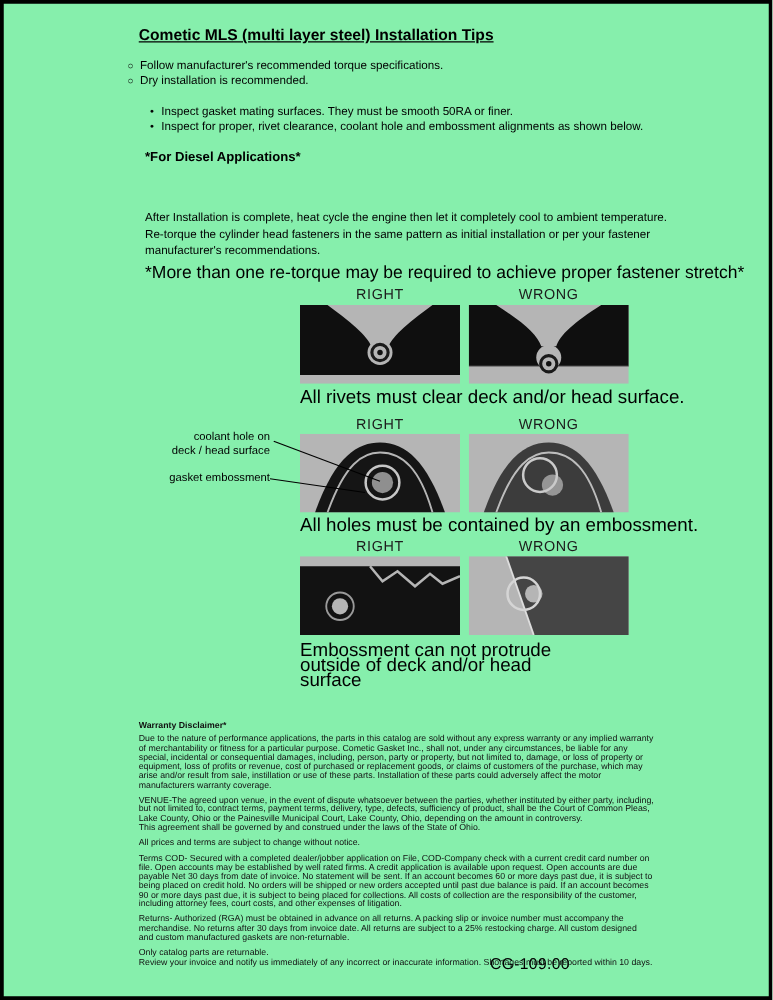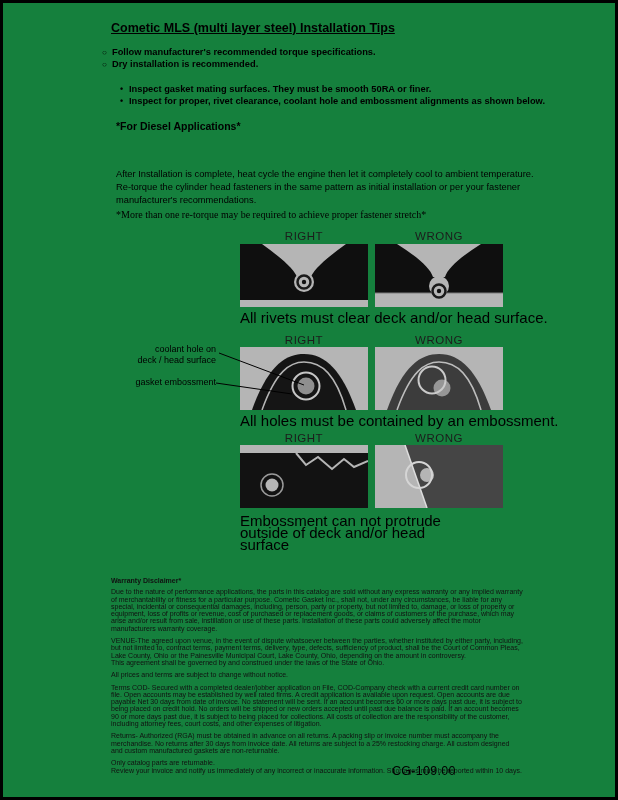--- a/index.html
+++ b/index.html
@@ -5,36 +5,36 @@
   * { margin: 0; padding: 0; box-sizing: border-box; }
   html, body { background: #ffffff; }
   body {
     width: 618px; height: 800px;
     font-family: "Liberation Sans", sans-serif;
     color: #000;
   }
   .page {
     position: relative;
     width: 618px; height: 800px;
-    background: #15803d;
+    background: #86efac;
     border: 3px solid #000;
     overflow: hidden;
   }
   .abs { position: absolute; }
   .title {
     font-size: 12.5px; font-weight: bold;
     text-decoration: underline;
     white-space: nowrap;
   }
-  .bullet-row { font-size: 9.3px; white-space: nowrap; font-weight: bold; }
+  .bullet-row { font-size: 9.3px; white-space: nowrap; }
   .marker { display: inline-block; width: 10px; font-size: 8px; }
   .sub-marker { display: inline-block; width: 9px; font-size: 9px; }
   .diesel-heading { font-size: 10.5px; font-weight: bold; white-space: nowrap; }
   .body-par { font-size: 9.3px; line-height: 13px; width: 424px; }
-  .note-line { font-size: 10px; white-space: nowrap; font-family: Liberation Serif, serif; }
+  .note-line { font-size: 14px; white-space: nowrap; }
   .dw-label { font-size: 11.5px; color: #1c1c1c; width: 128px; text-align: center; letter-spacing: 0.5px; }
   .panel { width: 128px; height: 63px; display: block; }
   .caption { font-size: 15px; line-height: 12px; }
   .ann-block { font-size: 9px; line-height: 11px; text-align: right; width: 113px; white-space: nowrap; }
   .leader-lines { pointer-events: none; }
   .warranty { width: 412px; font-size: 7px; line-height: 7.3px; color: #111; }
   .warranty .w-head { font-size: 7px; font-weight: bold; margin-bottom: 4px; }
   .warranty p { margin: 0; }
   .warranty p.gap { margin-top: 5px; }
   .footer-code { font-size: 12.5px; letter-spacing: 0.3px; white-space: nowrap; }

